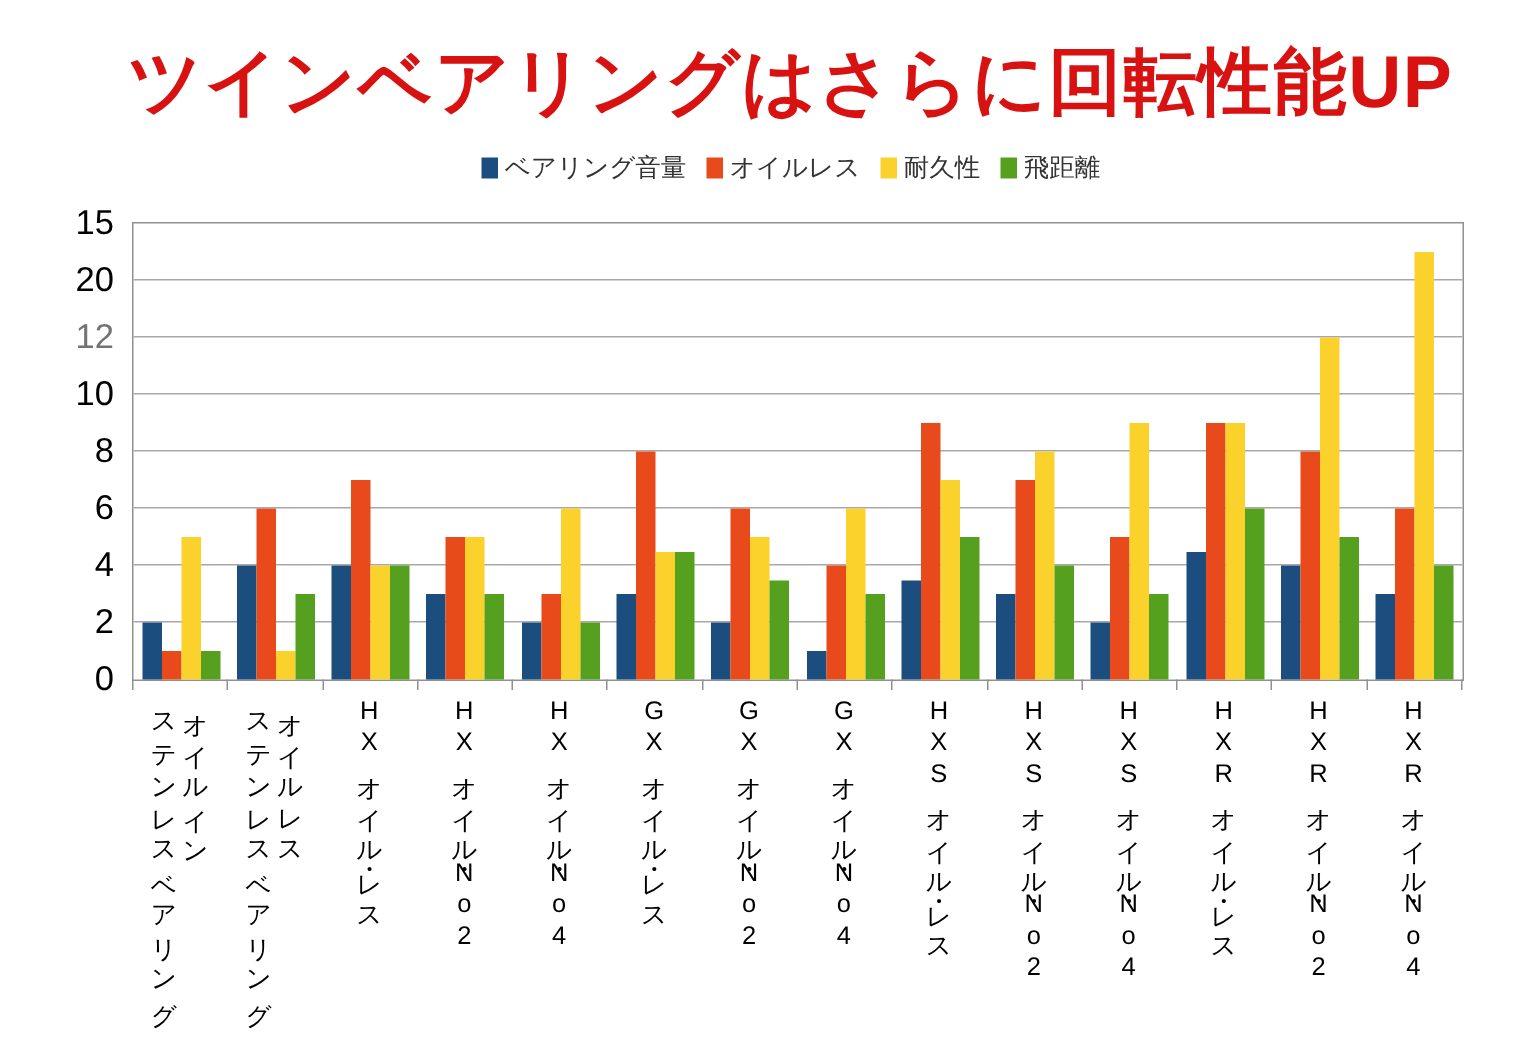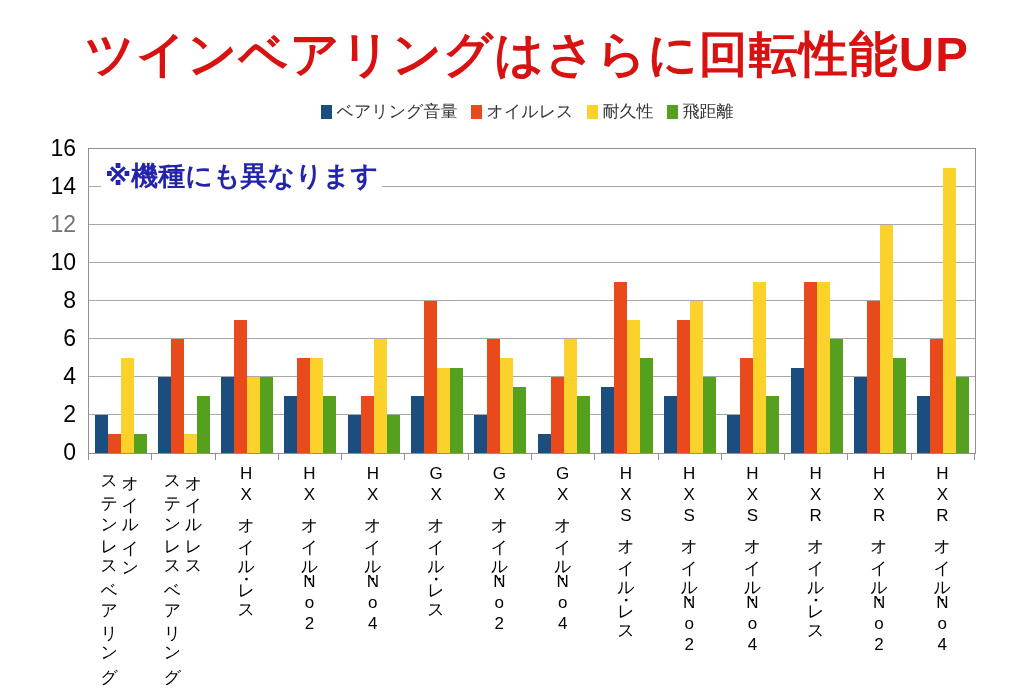--- a/index.html
+++ b/index.html
@@ -73,22 +73,22 @@
     </div>
 
   <div class="y-axis">
       <div class="ylabel" style="top: 292px; color: rgb(0, 0, 0);">0</div>
       <div class="ylabel" style="top: 254px; color: rgb(0, 0, 0);">2</div>
       <div class="ylabel" style="top: 216px; color: rgb(0, 0, 0);">4</div>
       <div class="ylabel" style="top: 178px; color: rgb(0, 0, 0);">6</div>
       <div class="ylabel" style="top: 140px; color: rgb(0, 0, 0);">8</div>
       <div class="ylabel" style="top: 102px; color: rgb(0, 0, 0);">10</div>
       <div class="ylabel" style="top: 64px; color: #737373;">12</div>
-      <div class="ylabel" style="top: 26px; color: rgb(0, 0, 0);">14</div>
-      <div class="ylabel" style="top: -12px; color: rgb(0, 0, 0);">16</div>
+      <div class="ylabel" style="top: 26px; color: rgb(0, 0, 0);">20</div>
+      <div class="ylabel" style="top: -12px; color: rgb(0, 0, 0);">15</div>
     </div>
 
   <div class="plot" style="border-color: rgb(144, 144, 144);">
     <div>
         <div class="gridline" style="bottom: 12.5%; background: rgb(168, 168, 168);"></div>
         <div class="gridline" style="bottom: 25%; background: rgb(168, 168, 168);"></div>
         <div class="gridline" style="bottom: 37.5%; background: rgb(168, 168, 168);"></div>
         <div class="gridline" style="bottom: 50%; background: rgb(168, 168, 168);"></div>
         <div class="gridline" style="bottom: 62.5%; background: rgb(168, 168, 168);"></div>
         <div class="gridline" style="bottom: 75%; background: rgb(168, 168, 168);"></div>
@@ -174,21 +174,20 @@
           <div class="bar" style="height: 31.25%; background: rgb(85, 160, 30);"></div>
         </div>
         <div class="group">
           <div class="bar" style="height: 18.75%; background: rgb(27, 78, 126);"></div>
           <div class="bar" style="height: 37.5%; background: rgb(232, 74, 27);"></div>
           <div class="bar" style="height: 93.75%; background: rgb(251, 210, 43);"></div>
           <div class="bar" style="height: 25%; background: rgb(85, 160, 30);"></div>
         </div>
       </div>
     <div class="annotation" style="color: rgb(35, 35, 171);">
-      <div>※機種にも異なります</div>
     </div>
   </div>
 
   <div class="xticks">
       <div class="xtick" style="left: 0px; background: rgb(144, 144, 144);"></div>
       <div class="xtick" style="left: 63px; background: rgb(144, 144, 144);"></div>
       <div class="xtick" style="left: 127px; background: rgb(144, 144, 144);"></div>
       <div class="xtick" style="left: 190px; background: rgb(144, 144, 144);"></div>
       <div class="xtick" style="left: 253px; background: rgb(144, 144, 144);"></div>
       <div class="xtick" style="left: 316px; background: rgb(144, 144, 144);"></div>

